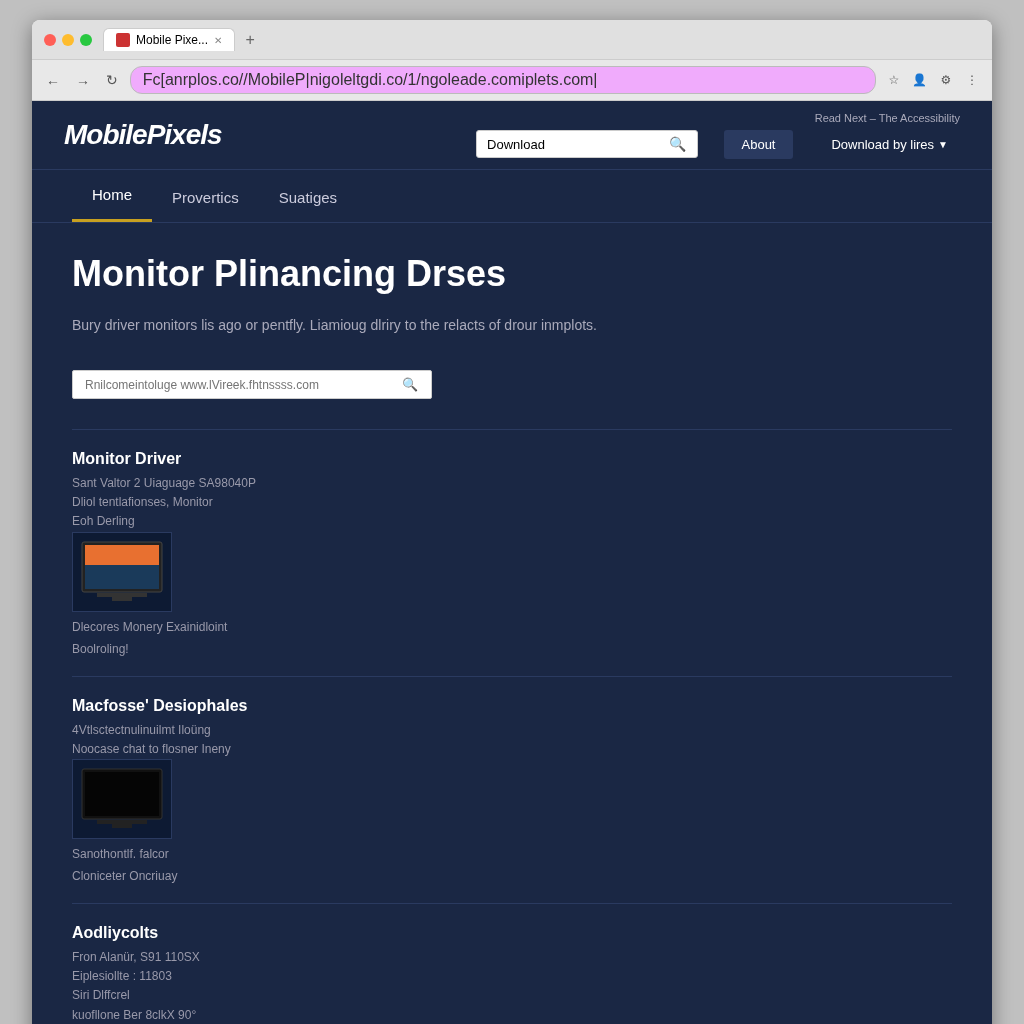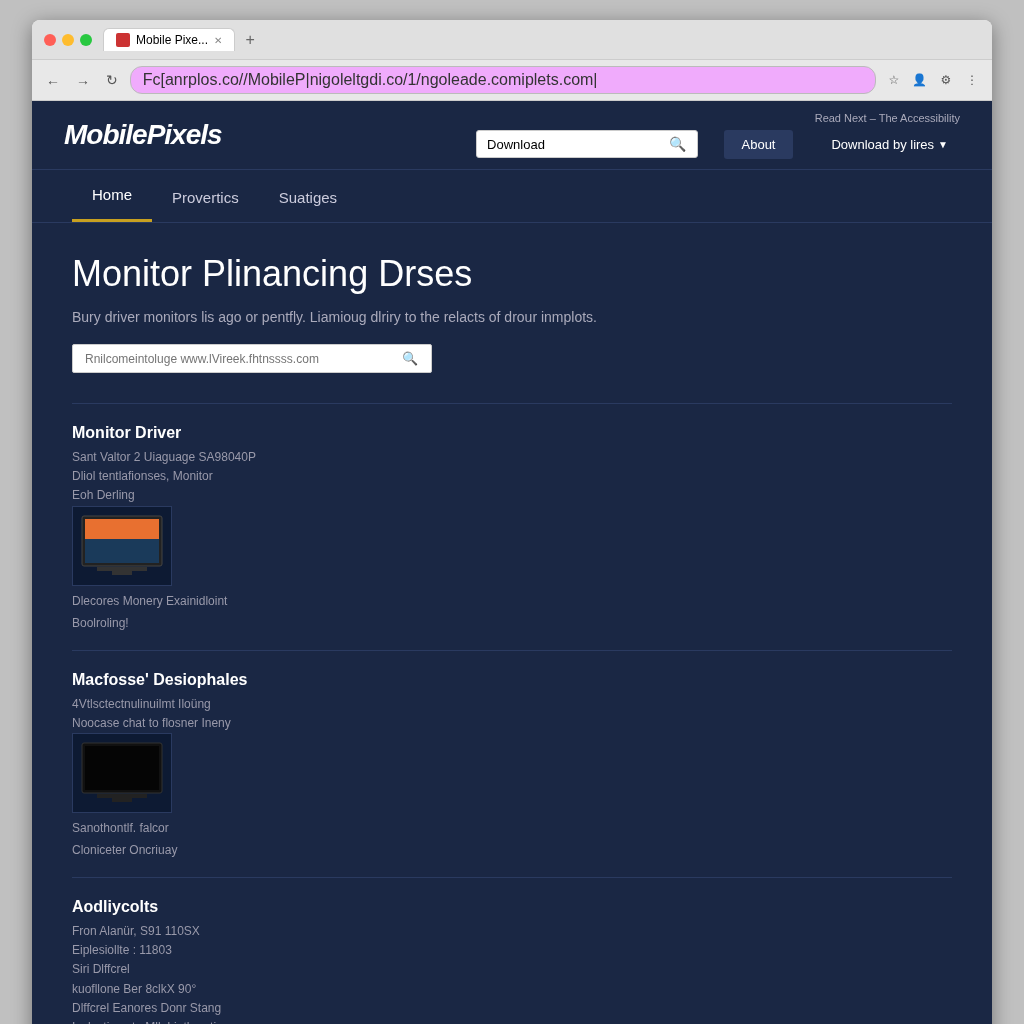--- a/index.html
+++ b/index.html
@@ -255,28 +255,28 @@
     }
 
     
     .main-content {
       padding: 30px 40px;
     }
 
     .page-title {
       font-size: 36px;
       color: #fff;
-      font-weight: 400;
-      margin-bottom: 12px;
+      font-weight: 700;
+      margin-bottom: 20px;
     }
 
     .page-subtitle {
       font-size: 14px;
       color: #aab;
-      margin-bottom: 16px;
+      margin-bottom: 34px;
       line-height: 1.5;
     }
 
     .content-search {
       display: flex;
       align-items: center;
       background: #fff;
       border: 1px solid #ccc;
       border-radius: 2px;
       padding: 6px 12px;

